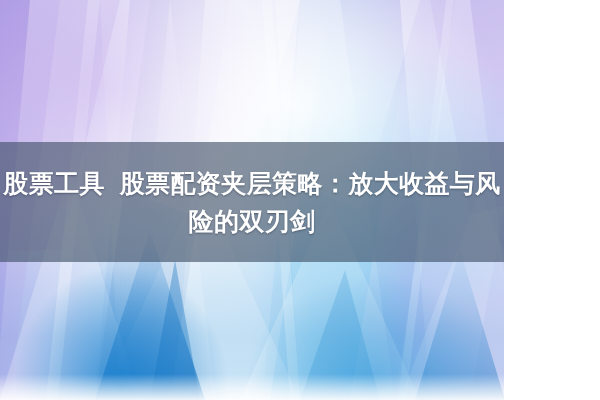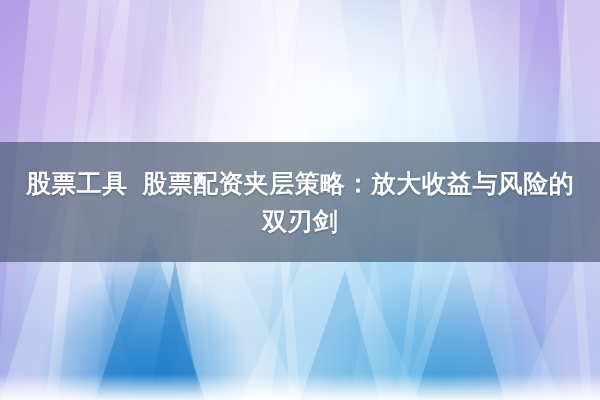--- a/index.html
+++ b/index.html
@@ -3,21 +3,21 @@
 <meta charset="utf-8">
 <title>banner</title>
 <style>
   html, body {
     margin: 0;
     padding: 0;
     background: #ffffff;
   }
   #banner {
     position: relative;
-    width: 600px;
+    width: 504px;
     height: 400px;
     overflow: hidden;
     font-family: "Liberation Sans", "DejaVu Sans", sans-serif;
     background: #7f1d1d;
   }
 
   
   .bg-layer {
     position: absolute;
     inset: 0;

